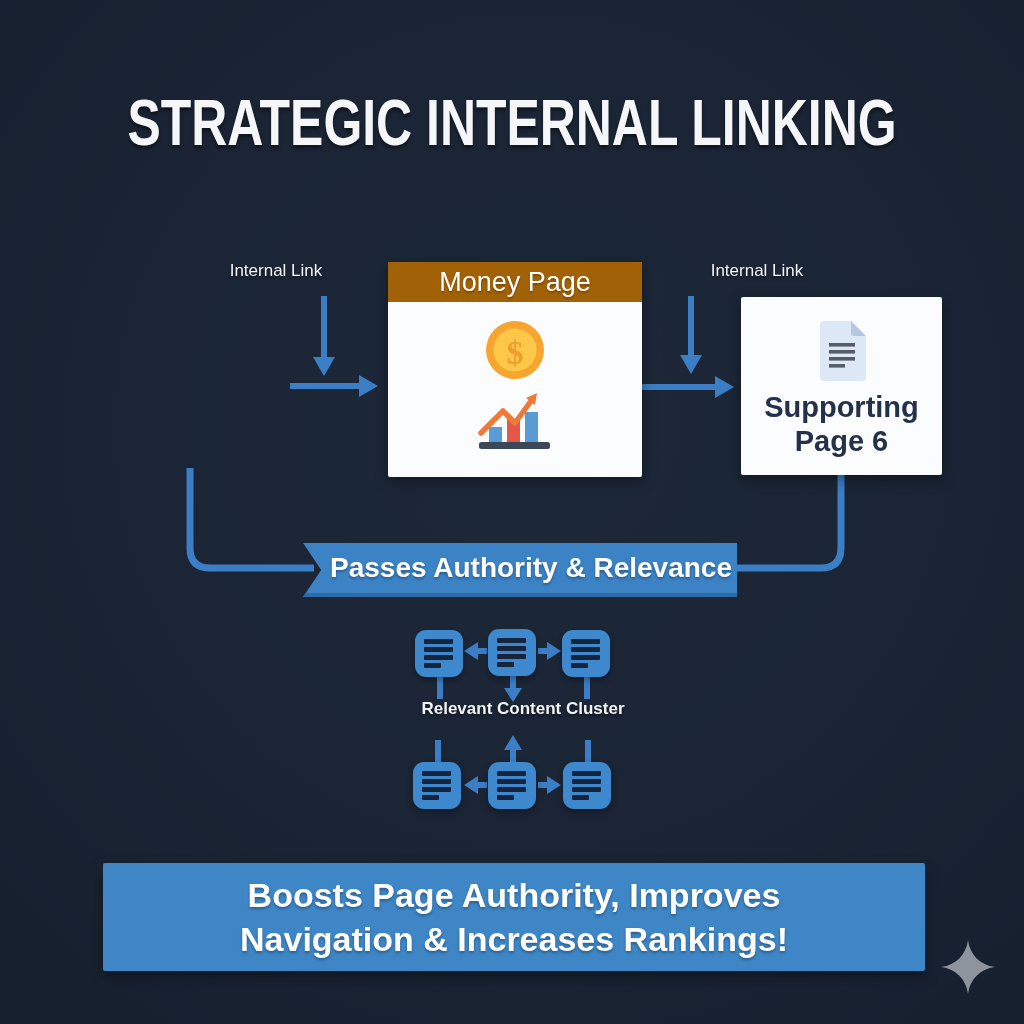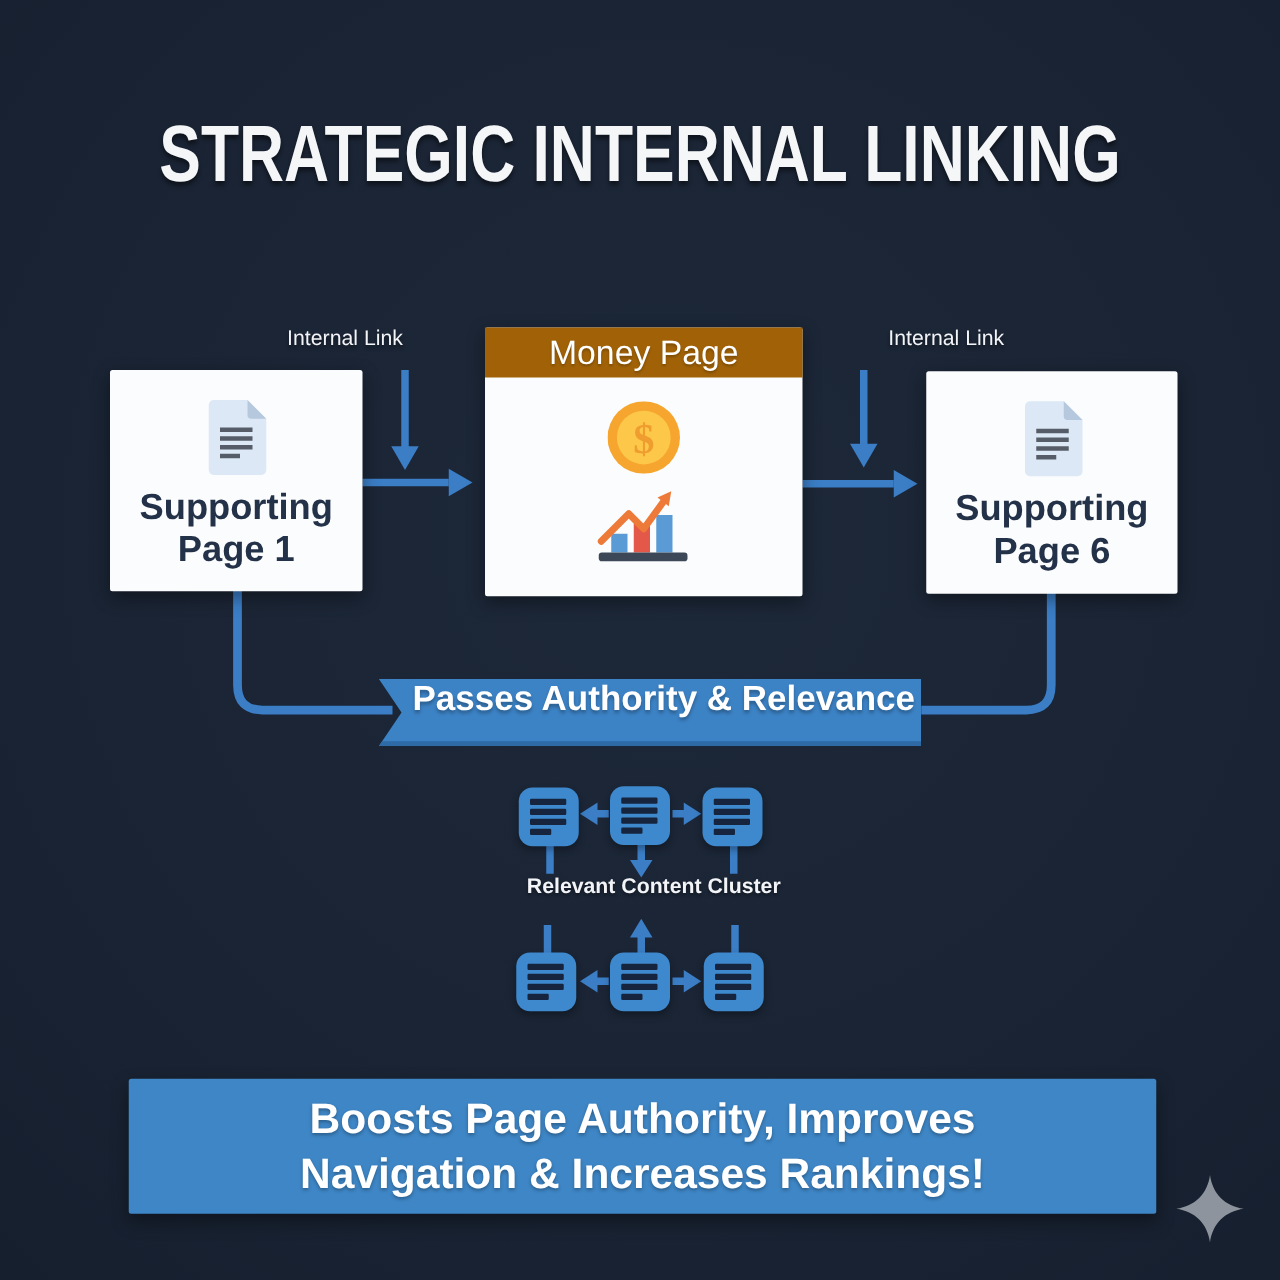--- a/index.html
+++ b/index.html
@@ -41,21 +41,21 @@
     color:#fff;font-size:27px;font-weight:normal;text-shadow:0 2px 2px rgba(0,0,0,.25);
   }
   #money-body{display:flex;flex-direction:column;align-items:center;}
   #money-body .coin{margin-top:19px;}
   #money-body .chart{margin-top:13px;}
   
   #ribbon{
     left:303px;top:543px;width:434px;height:50px;background:#3c83c6;
     border-bottom:4px solid #2e6ba6;
     clip-path:polygon(0 0,100% 0,100% 100%,0 100%,4.2% 50%);
-    display:flex;justify-content:center;
+    display:flex;align-items:center;justify-content:center;
     box-shadow:0 6px 12px rgba(0,0,0,.3);
   }
   #ribbon span{
     padding-left:22px;color:#fff;font-size:28px;font-weight:bold;
     text-shadow:0 2px 3px rgba(0,0,0,.3);white-space:nowrap;
   }
   
   .node{
     width:48px;height:47px;background:#3e88cd;border-radius:11px;
     display:flex;flex-direction:column;padding:9px 0 0 9px;box-sizing:border-box;
@@ -119,31 +119,20 @@
     <polygon points="478,776 478,794 464,785" fill="#3b7ec6"></polygon>
     <path d="M538 785 L548 785" stroke="#3b7ec6" stroke-width="6"></path>
     <polygon points="547,776 547,794 561,785" fill="#3b7ec6"></polygon>
   </svg>
 
   <div id="title" class="abs">STRATEGIC INTERNAL LINKING</div>
 
   <div class="abs link-label" style="left:206px;top:261px;width:140px;">Internal Link</div>
   <div class="abs link-label" style="left:687px;top:261px;width:140px;">Internal Link</div>
 
-  <div class="abs page-card" style="left:88px;top:296px;width:202px;height:177px;">
-    <svg class="doc" width="52" height="62" viewBox="0 0 52 62">
-      <path d="M8 1 h27 l15 15 v41 a4 4 0 0 1 -4 4 h-38 a4 4 0 0 1 -4 -4 v-52 a4 4 0 0 1 4 -4 z" fill="#dce8f6"></path>
-      <path d="M35 1 l15 15 h-12 a3 3 0 0 1 -3 -3 z" fill="#b6c8de"></path>
-      <rect x="13" y="23" width="26" height="3.6" fill="#565d68"></rect>
-      <rect x="13" y="30" width="26" height="3.6" fill="#565d68"></rect>
-      <rect x="13" y="37" width="26" height="3.6" fill="#565d68"></rect>
-      <rect x="13" y="44" width="16" height="3.6" fill="#565d68"></rect>
-    </svg>
-    <div class="page-label">Supporting Page 1</div>
-  </div>
 
   <div id="money-page" class="abs">
     <div id="money-header">
       <span>Money Page</span>
     </div>
     <div id="money-body">
       <svg class="coin" width="58" height="58" viewBox="0 0 58 58">
         <circle cx="29" cy="29" r="29" fill="#f6a62f"></circle>
         <circle cx="29" cy="29" r="21.5" fill="#fdc74a"></circle>
         <text x="29" y="31" text-anchor="middle" dominant-baseline="central" font-family="Liberation Serif, serif" font-size="34" font-weight="bold" fill="#ef9d2e">$</text>

